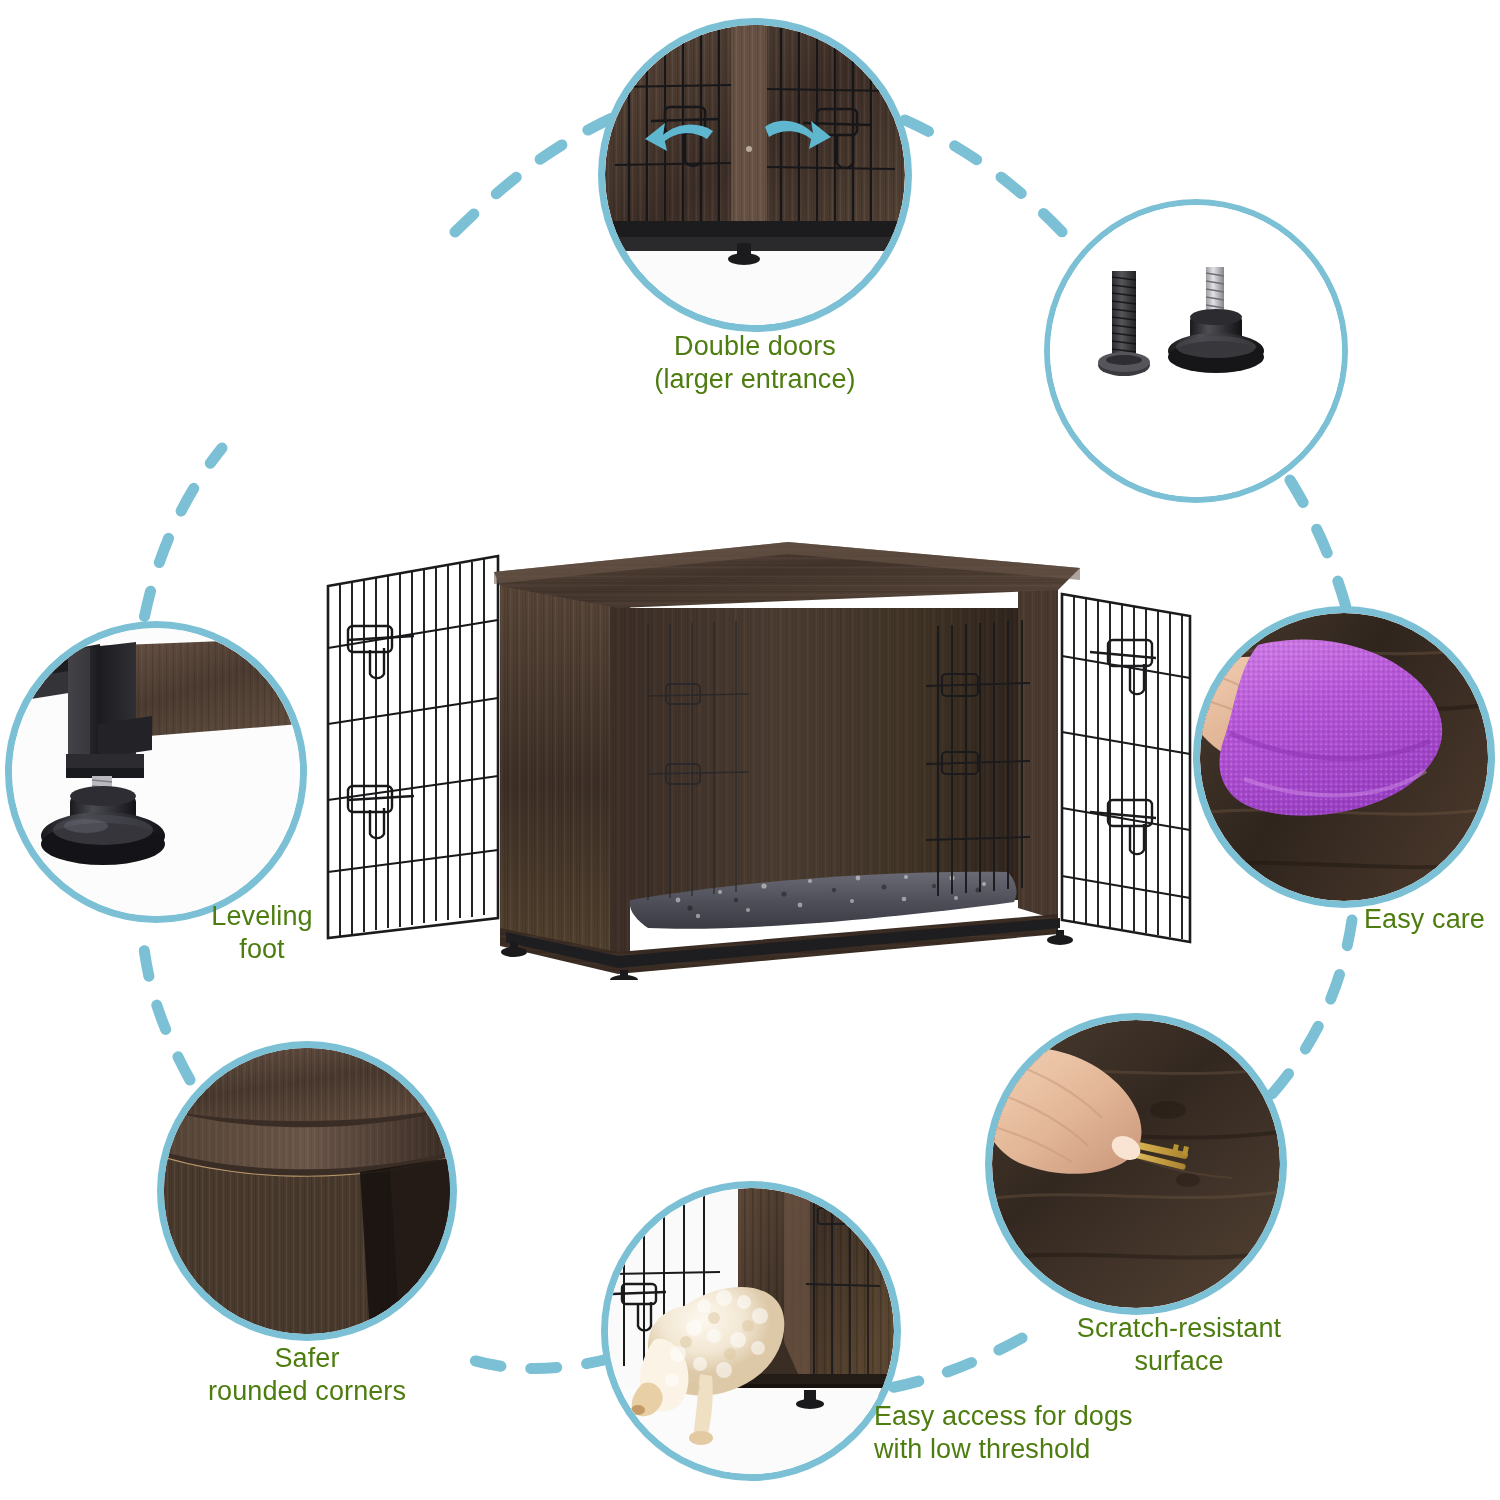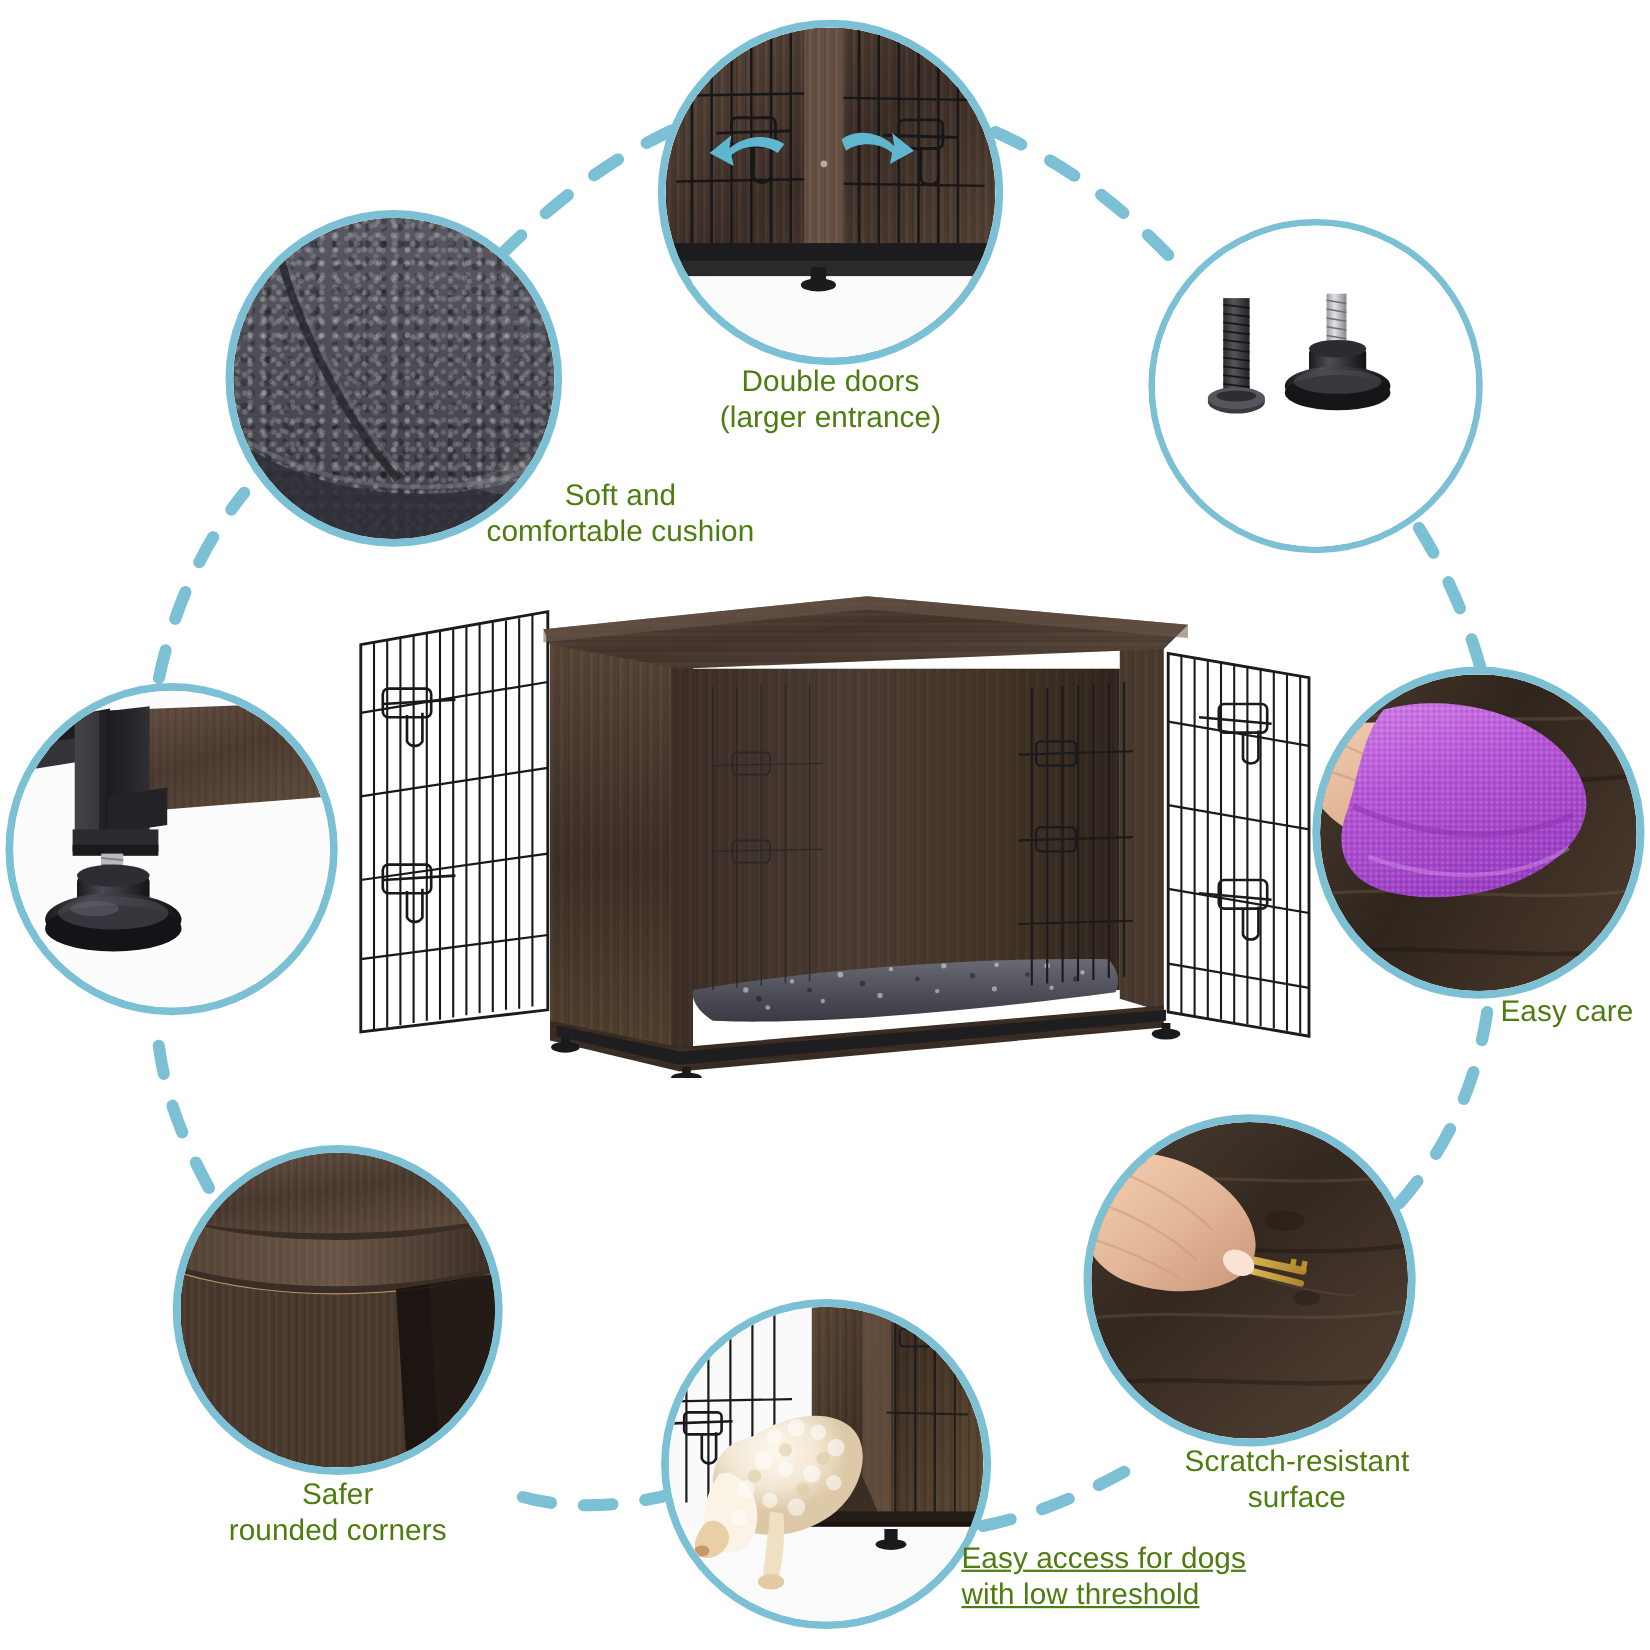--- a/index.html
+++ b/index.html
@@ -395,45 +395,20 @@
           <g fill="#5fb6cf">
             <path d="M160,102 C172,92 194,94 208,108 L206,96 L226,112 L204,124 L206,114 C194,104 176,104 164,112 Z"></path>
           </g>
         </svg>
       </div>
     </div>
     <div class="label c" style="left:-30px; top:305px; width:360px;">Double doors
 (larger entrance)</div>
   </div>
 
-  <div class="callout" style="left:212px; top:198px; width:300px; height:300px;">
-    <div class="bubble" style="left:0; top:0; width:292px; height:292px;">
-      <div class="photo fleece">
-        <svg viewBox="0 0 292 292" width="292" height="292" xmlns="http://www.w3.org/2000/svg" style="position:absolute;inset:0;">
-          <defs>
-            <linearGradient id="cu-g" x1="0" y1="0" x2=".3" y2="1">
-              <stop offset="0" stop-color="#5d5d68"></stop>
-                <stop offset=".6" stop-color="#4a4a55"></stop>
-              <stop offset="1" stop-color="#35353e"></stop>
-            </linearGradient>
-          </defs>
-
-          <path d="M40,24 C55,90 95,175 150,238" stroke="#23232a" stroke-width="7" fill="none" opacity=".75"></path>
-          <path d="M44,20 C60,88 100,172 156,234" stroke="#6d6d79" stroke-width="3" fill="none" opacity=".5"></path>
-
-          <path d="M8,206 C80,252 190,268 292,228 L292,292 L0,292 Z" fill="#2e2e36" opacity=".85"></path>
-          <path d="M8,200 C80,246 190,262 292,222" stroke="#7a7a88" stroke-width="4" fill="none" opacity=".45"></path>
-
-          <path d="M215,236 C248,230 272,218 292,204 L292,248 C262,256 236,252 215,244 Z" fill="#ffffff" opacity=".12"></path>
-        </svg>
-      </div>
-    </div>
-    <div class="label c" style="left:202px; top:236px; width:300px;">Soft and
-comfortable cushion</div>
-  </div>
 
   <div class="callout" style="left:1050px; top:205px; width:300px; height:300px;">
     <div class="bubble" style="left:0; top:0; width:292px; height:292px; box-shadow:0 0 0 6px #7bc0d4;">
       <div class="photo" style="background:#ffffff;">
         <svg viewBox="0 0 292 292" width="292" height="292" xmlns="http://www.w3.org/2000/svg">
           <defs>
             <linearGradient id="scr-g" x1="0" y1="0" x2="1" y2="0">
               <stop offset="0" stop-color="#2b2b2d"></stop>
                 <stop offset=".4" stop-color="#55555a"></stop>
               <stop offset="1" stop-color="#232325"></stop>
@@ -700,21 +675,21 @@
               <circle cx="106" cy="130" r="6"></circle>
                 <circle cx="140" cy="138" r="6"></circle>
               <circle cx="78" cy="154" r="6"></circle>
                 <circle cx="122" cy="166" r="6"></circle>
               <circle cx="86" cy="200" r="6"></circle>
             </g>
           </g>
         </svg>
       </div>
     </div>
-    <div class="label l" style="left:266px; top:212px; width:330px;text-decoration:underline;">Easy access for dogs
+    <div class="label l" style="left:266px; top:212px; width:330px;">Easy access for dogs
 with low threshold</div>
   </div>
 
   <div class="callout" style="left:164px; top:1048px; width:300px; height:300px;">
     <div class="bubble" style="left:0; top:0; width:286px; height:286px;">
       <div class="photo">
         <svg viewBox="0 0 286 286" width="286" height="286" xmlns="http://www.w3.org/2000/svg">
           <defs>
             <linearGradient id="rc-top" x1="0" y1="0" x2=".6" y2="1">
               <stop offset="0" stop-color="#6a5446"></stop>
@@ -809,15 +784,17 @@
           <rect x="58" y="168" width="66" height="38" rx="6" fill="url(#lf-foot)"></rect>
           <ellipse cx="91" cy="168" rx="33" ry="10" fill="#2d2d33"></ellipse>
 
           <ellipse cx="91" cy="208" rx="62" ry="24" fill="url(#lf-foot)"></ellipse>
           <ellipse cx="91" cy="216" rx="62" ry="21" fill="#141418"></ellipse>
           <ellipse cx="91" cy="202" rx="50" ry="15" fill="#4b4b54" opacity=".6"></ellipse>
           <ellipse cx="74" cy="198" rx="22" ry="7" fill="#6b6b76" opacity=".45"></ellipse>
         </svg>
       </div>
     </div>
+    <div class="label c" style="left:140px; top:272px; width:220px;">Leveling
+foot</div>
   </div>
 
 </div>
 
 </body></html>

